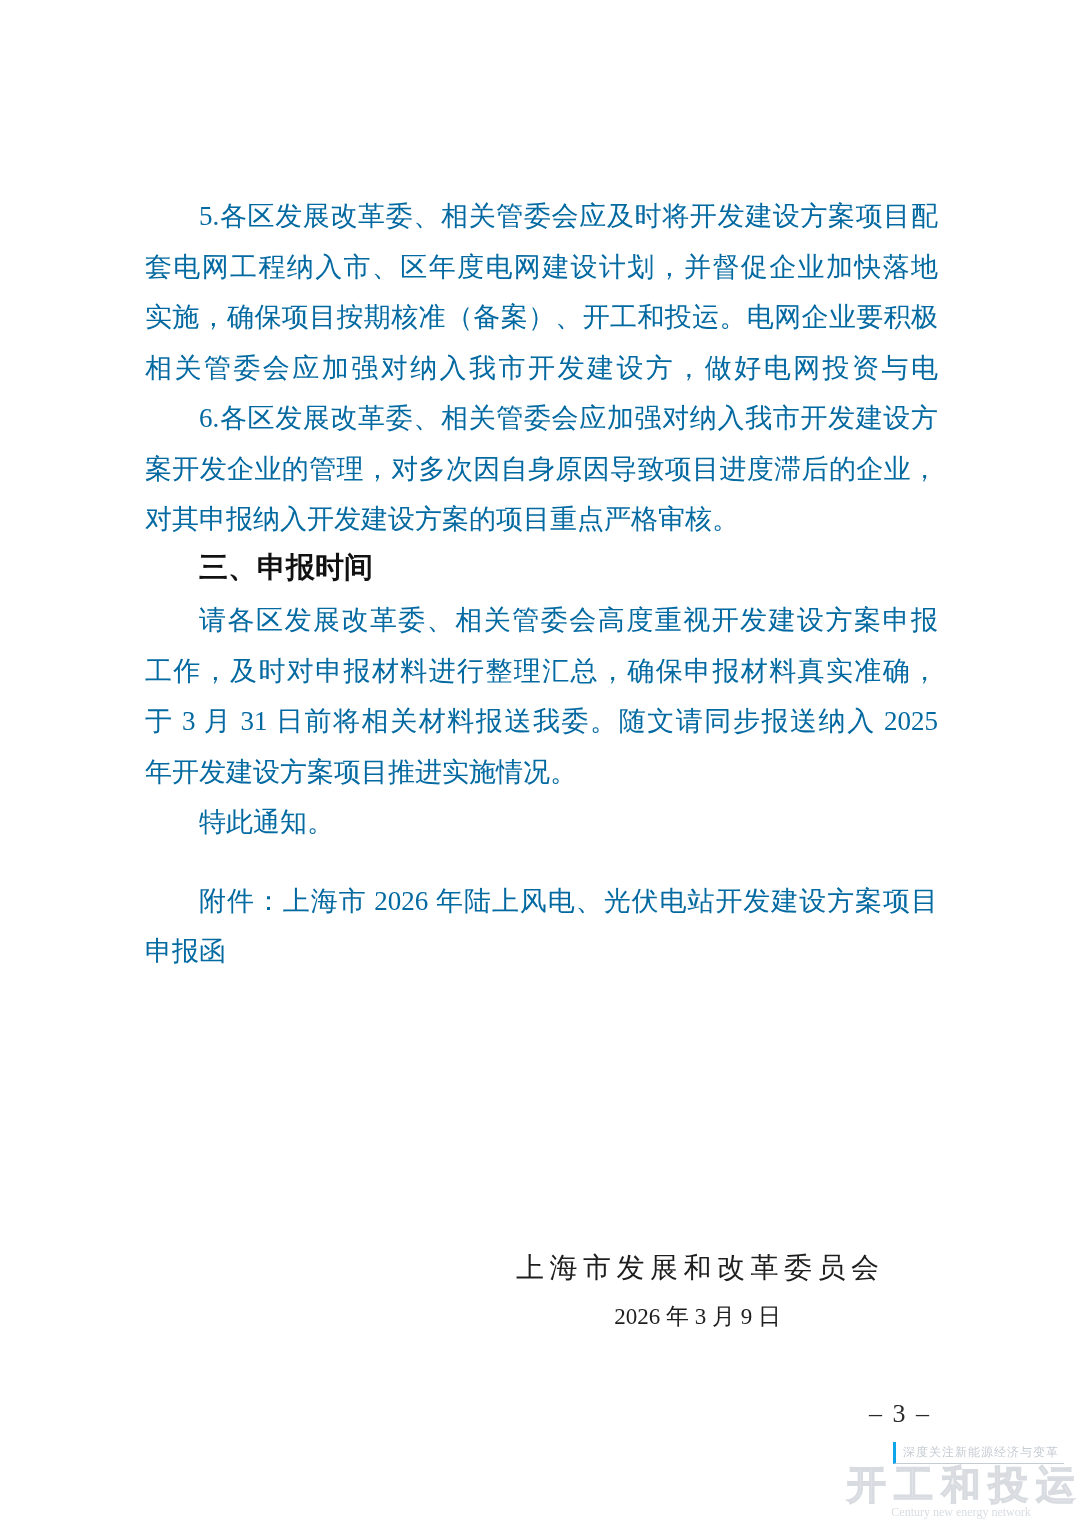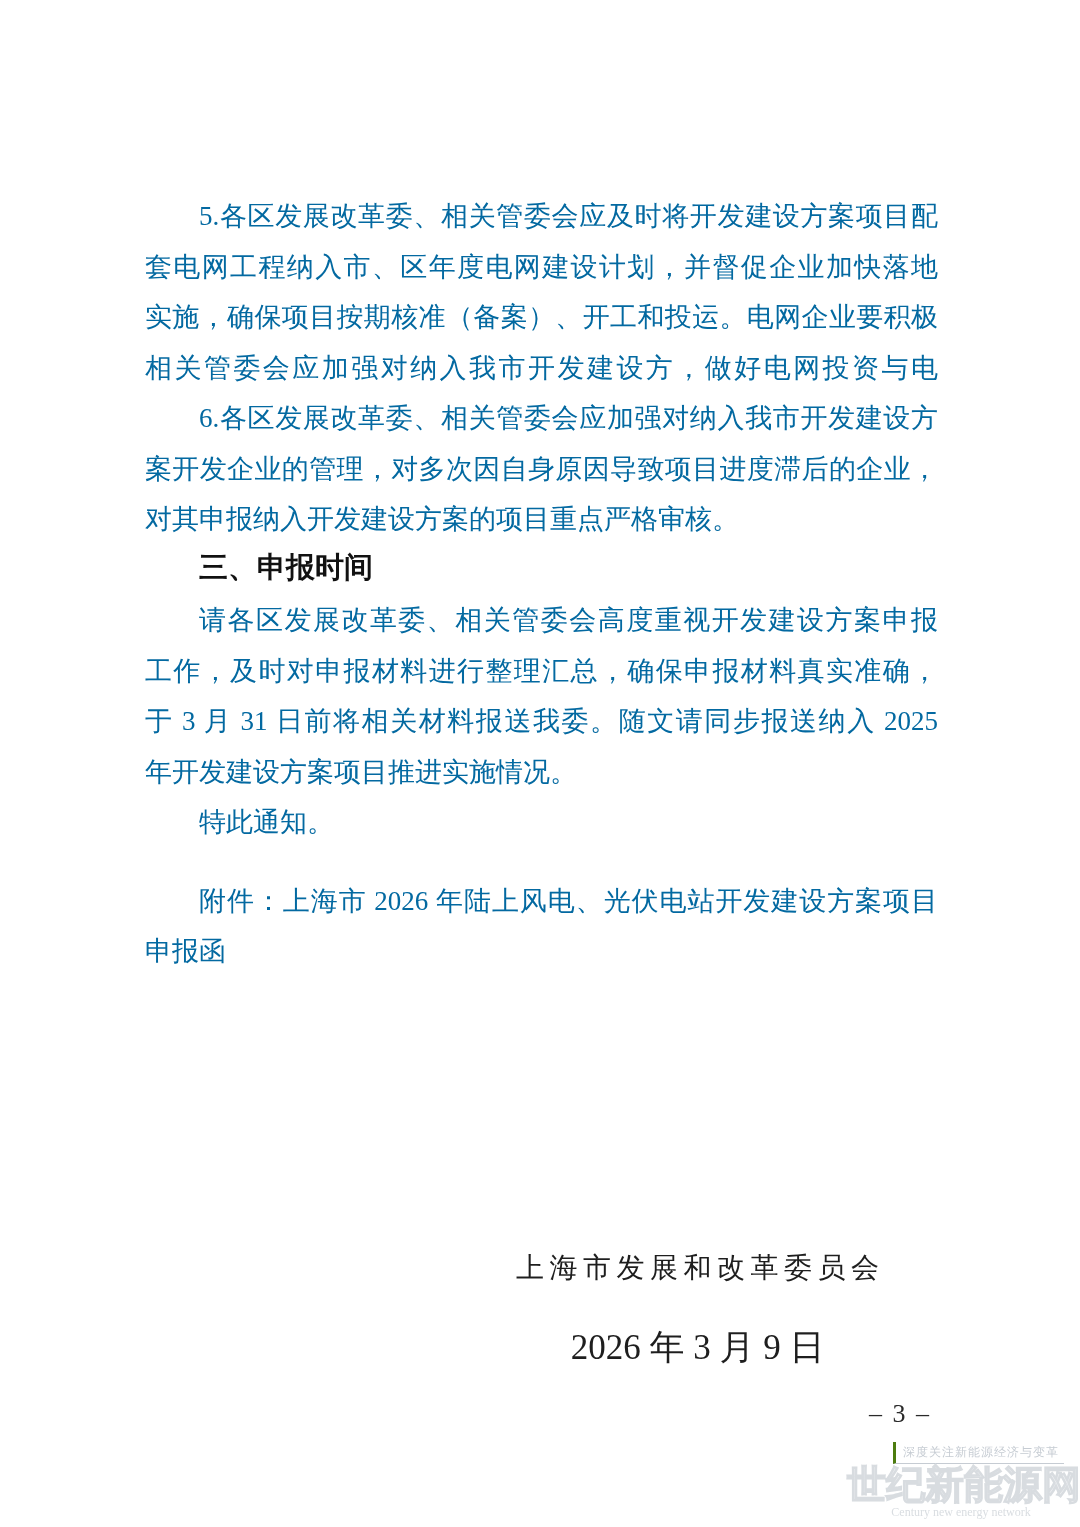--- a/index.html
+++ b/index.html
@@ -47,26 +47,25 @@
   }
   .sig-org {
     font-size: 28px;
     line-height: 50px;
     text-align: justify;
     text-align-last: justify;
     white-space: nowrap;
     color: #1e1e1e;
   }
   .sig-date {
-    font-size: 35px;
+    font-size: 23px;
     line-height: 47px;
     text-align: center;
     white-space: nowrap;
     color: #1e1e1e;
-    margin-top: 31px;
   }
 
   .page-number {
     position: absolute;
     left: 862px;
     top: 1398px;
     width: 76px;
     font-size: 26px;
     line-height: 32px;
     letter-spacing: 2px;
@@ -78,21 +77,21 @@
   .watermark { position: absolute; left: 0; top: 0; width: 100%; height: 100%; pointer-events: none; }
   .wm-slogan {
     position: absolute;
     left: 893px;
     top: 1442px;
     font-family: "Liberation Sans", "DejaVu Sans", sans-serif;
     font-size: 12px;
     line-height: 16px;
     letter-spacing: 1px;
     color: #c6ccd3;
-    border-left: 3px solid #4d7c0f;
+    border-left: 3px solid #0ea5e9;
     border-bottom: 1px solid #c6ccd3;
     padding: 2px 5px 3px 7px;
     white-space: nowrap;
   }
   .wm-title {
     position: absolute;
     left: 847px;
     top: 1462px;
     width: 228px;
     font-family: "Liberation Sans", "DejaVu Sans", sans-serif;
@@ -146,17 +145,17 @@
 
   <div class="signature">
     <div class="sig-org">上海市发展和改革委员会</div>
     <div class="sig-date">2026 年 3 月 9 日</div>
   </div>
 
   <div class="page-number">– 3 –</div>
 
   <div class="watermark">
     <div class="wm-slogan">深度关注新能源经济与变革</div>
-    <div class="wm-title">世纪新能源网</div>
+    <div class="wm-title">开工和投运</div>
     <div class="wm-en">Century new energy network</div>
   </div>
 
 </div>
 
 </body></html>

